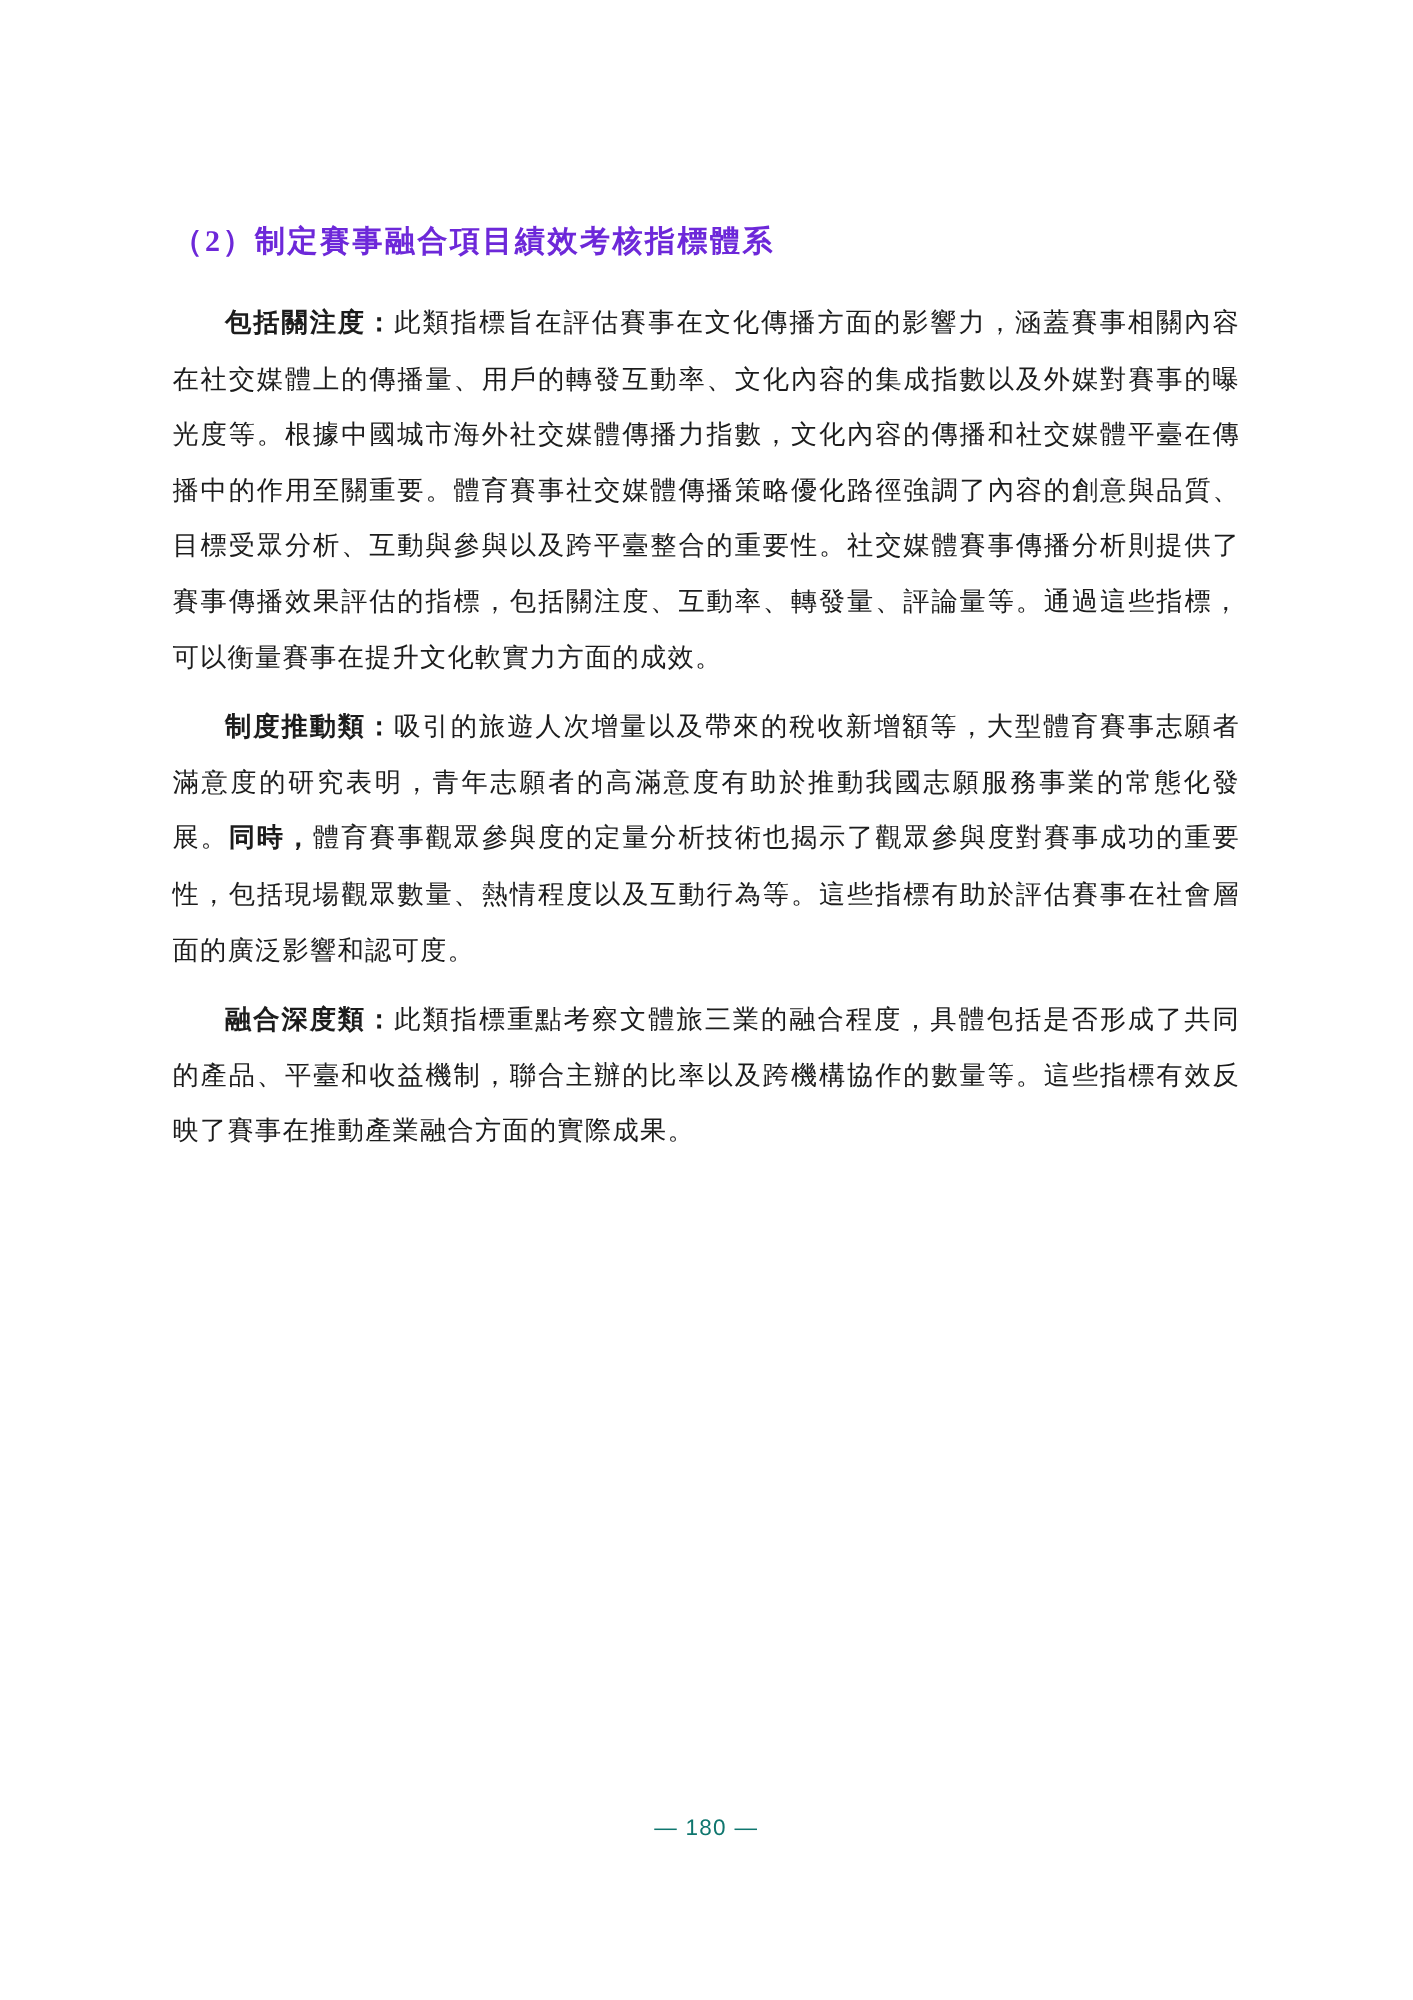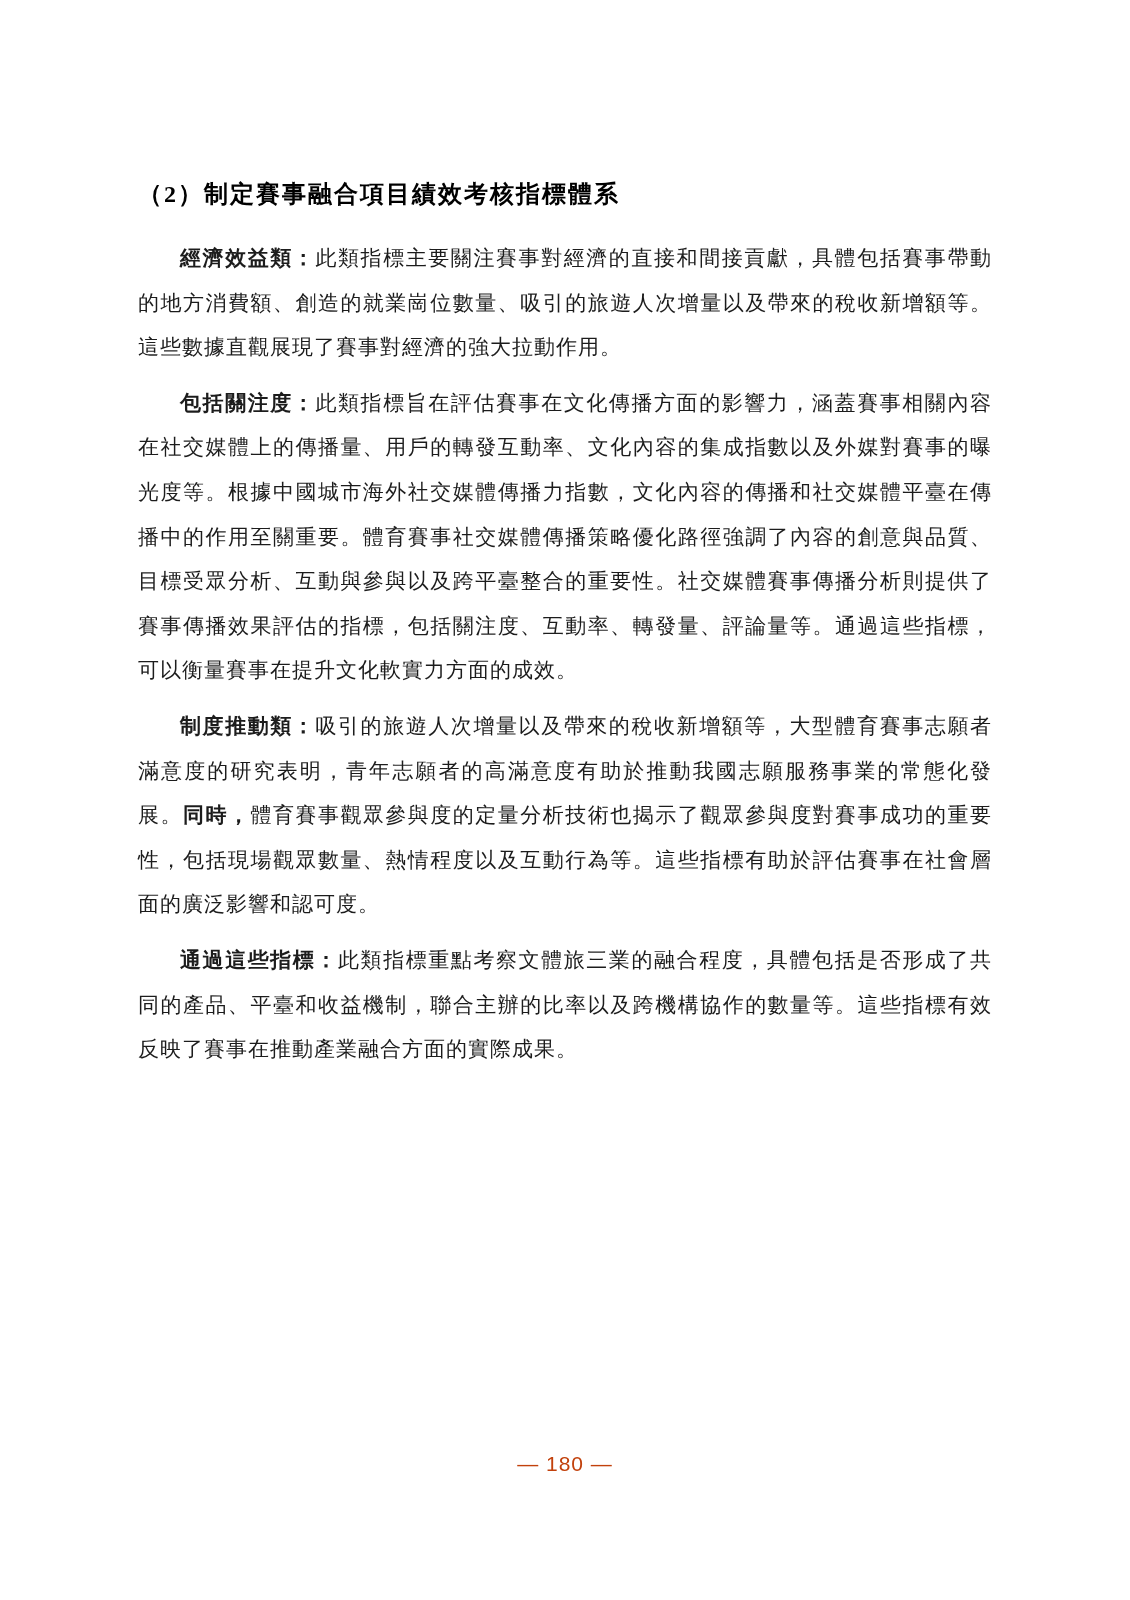--- a/index.html
+++ b/index.html
@@ -27,54 +27,53 @@
     left: 138px;
     top: 176px;
     width: 854px;
   }
   .doc-heading {
     font-size: 24px;
     font-weight: bold;
     line-height: 36px;
     margin: 0 0 24px 0;
     letter-spacing: 2px;
-    color: #000000;
+    color: #6d28d9;
   }
   .doc-body p {
     font-size: 21px;
     line-height: 44.6px;
     text-align: justify;
     text-justify: inter-character;
     text-indent: 2em;
     margin: 0 0 11px 0;
     letter-spacing: 1px;
     color: #1c1c1c;
   }
   .doc-body p span.b {
     font-weight: bold;
   }
   .footer {
     position: absolute;
     left: 0;
     right: 0;
     top: 1452px;
     text-align: center;
-    font-size: 21px;
+    font-size: 18px;
     font-family: "Liberation Sans", "DejaVu Sans", sans-serif;
-    color: #c2410c;
+    color: #0f766e;
     letter-spacing: 1px;
   }
 </style>
 </head>
 <body>
 
 <div class="page">
   <div class="content">
     <h1 class="doc-heading">（2）制定賽事融合項目績效考核指標體系</h1>
     <div class="doc-body">
-        <p><span class="b">經濟效益類：</span><span>此類指標主要關注賽事對經濟的直接和間接貢獻，具體包括賽事帶動的地方消費額、創造的就業崗位數量、吸引的旅遊人次增量以及帶來的稅收新增額等。這些數據直觀展現了賽事對經濟的強大拉動作用。</span></p>
         <p><span class="b">包括關注度：</span><span>此類指標旨在評估賽事在文化傳播方面的影響力，涵蓋賽事相關內容在社交媒體上的傳播量、用戶的轉發互動率、文化內容的集成指數以及外媒對賽事的曝光度等。根據中國城市海外社交媒體傳播力指數，文化內容的傳播和社交媒體平臺在傳播中的作用至關重要。體育賽事社交媒體傳播策略優化路徑強調了內容的創意與品質、目標受眾分析、互動與參與以及跨平臺整合的重要性。社交媒體賽事傳播分析則提供了賽事傳播效果評估的指標，包括關注度、互動率、轉發量、評論量等。通過這些指標，可以衡量賽事在提升文化軟實力方面的成效。</span></p>
         <p><span class="b">制度推動類：</span><span>吸引的旅遊人次增量以及帶來的稅收新增額等，大型體育賽事志願者滿意度的研究表明，青年志願者的高滿意度有助於推動我國志願服務事業的常態化發展。</span><span class="b">同時，</span><span>體育賽事觀眾參與度的定量分析技術也揭示了觀眾參與度對賽事成功的重要性，包括現場觀眾數量、熱情程度以及互動行為等。這些指標有助於評估賽事在社會層面的廣泛影響和認可度。</span></p>
-        <p><span class="b">通過這些指標：</span><span>此類指標重點考察文體旅三業的融合程度，具體包括是否形成了共同的產品、平臺和收益機制，聯合主辦的比率以及跨機構協作的數量等。這些指標有效反映了賽事在推動產業融合方面的實際成果。</span></p>
+        <p><span class="b">融合深度類：</span><span>此類指標重點考察文體旅三業的融合程度，具體包括是否形成了共同的產品、平臺和收益機制，聯合主辦的比率以及跨機構協作的數量等。這些指標有效反映了賽事在推動產業融合方面的實際成果。</span></p>
       </div>
   </div>
   <div class="footer">— 180 —</div>
 </div>
 
 </body></html>

